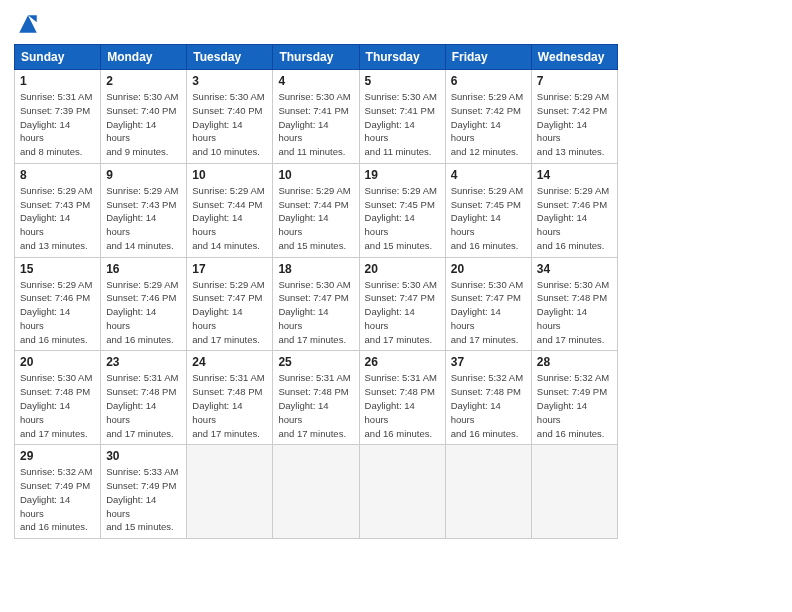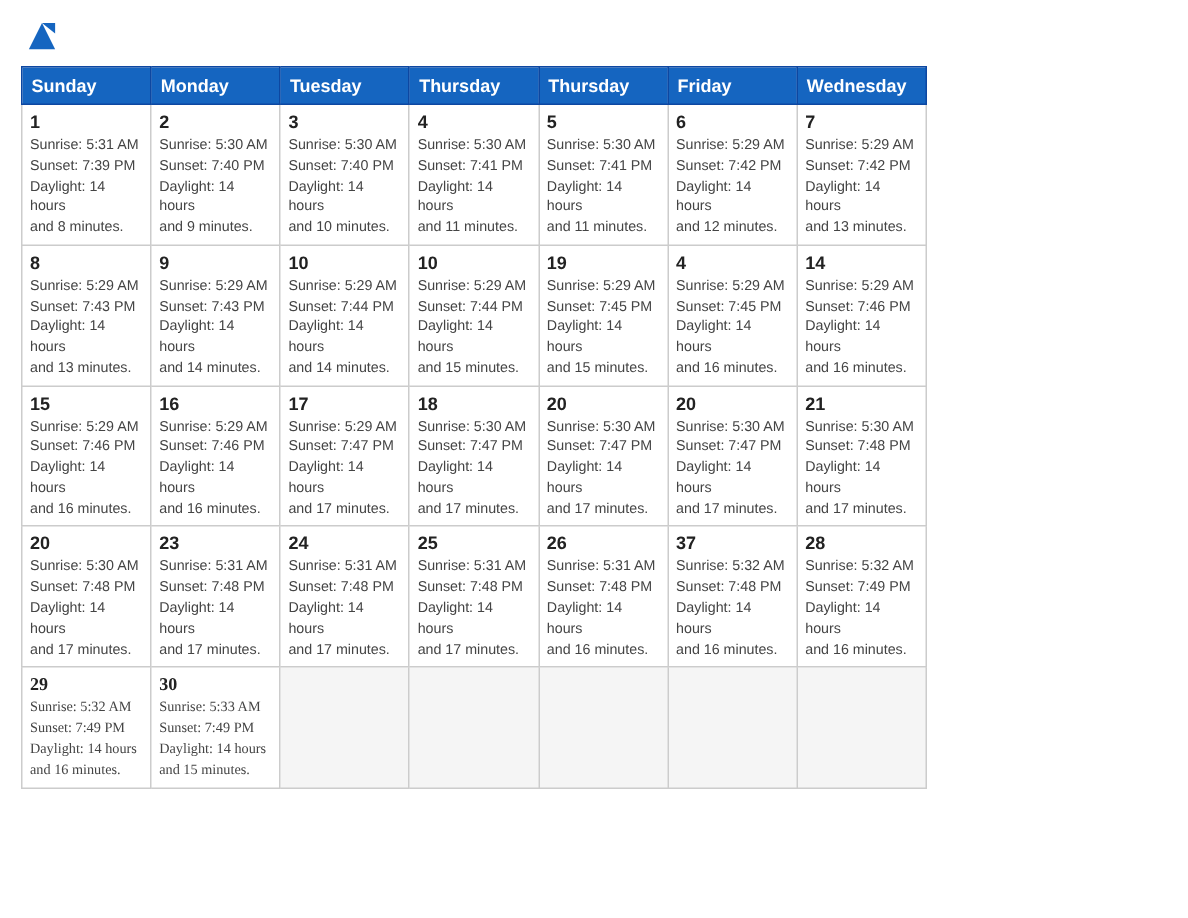--- a/index.html
+++ b/index.html
@@ -84,21 +84,20 @@
       font-weight: bold;
       color: #222;
       display: block;
       margin-bottom: 2px;
     }
     .day-info {
       line-height: 1.45;
     }
     .last-row td {
       height: 70px;
-      font-family: Liberation Serif, serif;
     }
   </style>
 </head>
 <body>
 
 <div class="page">
   <div class="header">
     <div class="logo">
       <svg class="logo-icon" viewBox="0 0 32 32">
         <polygon points="6,26 16,6 26,26" fill="#1565c0"></polygon>
@@ -207,21 +206,21 @@
           </td>
           <td>
             <span class="day-number">20</span>
             <div class="day-info">Sunrise: 5:30 AM<br>Sunset: 7:47 PM<br>Daylight: 14 hours<br>and 17 minutes.</div>
           </td>
           <td>
             <span class="day-number">20</span>
             <div class="day-info">Sunrise: 5:30 AM<br>Sunset: 7:47 PM<br>Daylight: 14 hours<br>and 17 minutes.</div>
           </td>
           <td>
-            <span class="day-number">21</span>
+            <span class="day-number">34</span>
             <div class="day-info">Sunrise: 5:30 AM<br>Sunset: 7:48 PM<br>Daylight: 14 hours<br>and 17 minutes.</div>
           </td>
         </tr>
         <tr>
           <td>
             <span class="day-number">20</span>
             <div class="day-info">Sunrise: 5:30 AM<br>Sunset: 7:48 PM<br>Daylight: 14 hours<br>and 17 minutes.</div>
           </td>
           <td>
             <span class="day-number">23</span>

